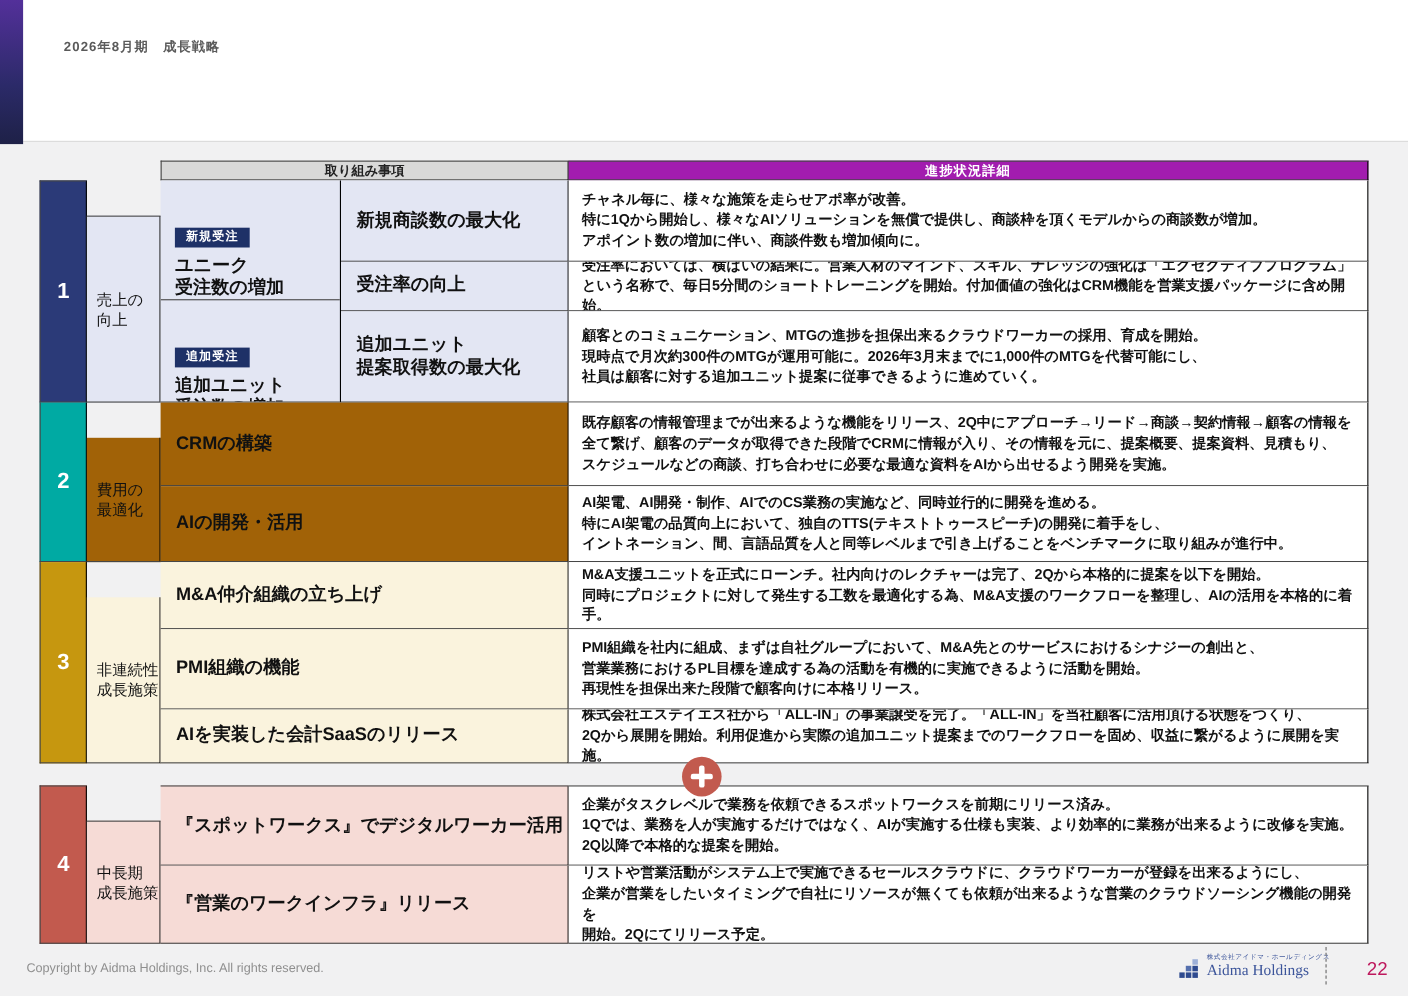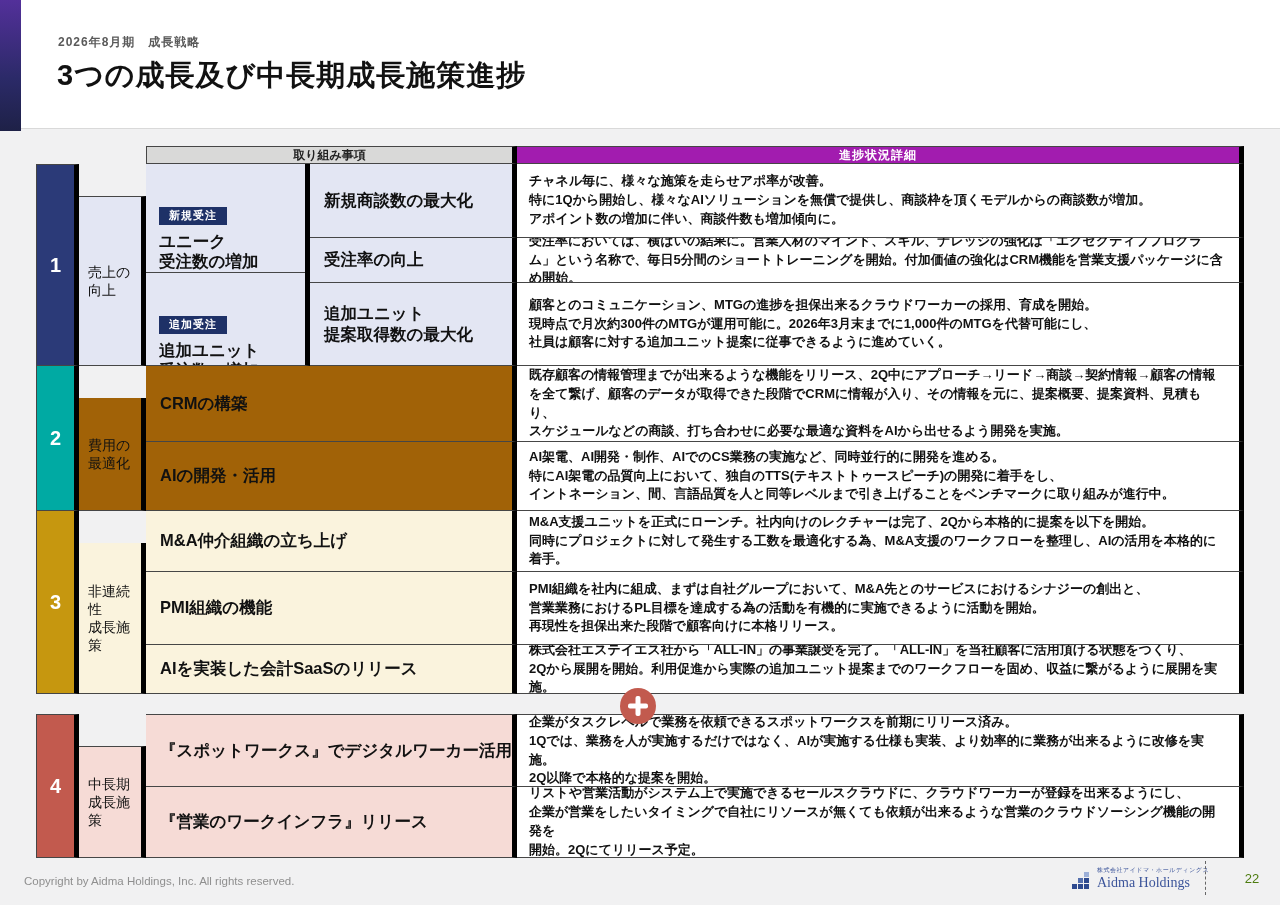--- a/index.html
+++ b/index.html
@@ -37,21 +37,21 @@
     display:grid;
     grid-template-columns:43px 67px 164px 207px 727px;
     grid-template-rows:18px 74px 45px 83px 76px 69px 61px 73px 49px;
   }
   .tbl2 {
     position:absolute; left:36px; top:714px; width:1208px;
     display:grid;
     grid-template-columns:43px 67px 371px 727px;
     grid-template-rows:73px 71px;
   }
-  .cell { border-right:5px solid #000000; border-bottom:1px solid #464646; overflow:hidden; }
+  .cell { border-right:1px solid #000000; border-bottom:1px solid #464646; overflow:hidden; }
   .bl { border-left:1px solid #464646; }
   .bt { border-top:1px solid #464646; }
 
   .hdr-gray {
     background:#d9d9d8; display:flex; align-items:center; justify-content:center;
     font-size:12px; font-weight:bold; color:#222;
   }
   .hdr-navy {
     background:#a21caf; display:flex; align-items:center; justify-content:center;
     font-size:12px; font-weight:bold; color:#fff; letter-spacing:1px;
@@ -124,29 +124,28 @@
   .logo-en {
     font-family:"Liberation Serif","DejaVu Serif",serif;
     font-size:14px; color:#3b549a;
   }
   .footer-divider {
     position:absolute; left:1205px; top:861px; height:34px; width:0;
     border-left:1px dashed #666;
   }
   .page-number {
     position:absolute; left:1232px; top:871px; width:40px; text-align:center;
-    font-size:13px; color:#4d7c0f;
+    font-size:17px; color:#be185d;
   }
 </style>
 </head>
 <body>
 
 <div class="slide-header">
   <div class="eyebrow">2026年8月期　成長戦略</div>
-  <div class="page-title">3つの成長及び中長期成長施策進捗</div>
 </div>
 <div class="corner-bar"></div>
 
 <div class="tbl1">
 
   <div class="cell bl bt hdr-gray" style="grid-column:3/5;grid-row:1">取り組み事項</div>
   <div class="cell bt hdr-navy" style="grid-column:5;grid-row:1">進捗状況詳細</div>
 
   <div class="cell bl bt numcell num-navy" style="grid-column:1;grid-row:2/5">1</div>
   <div class="cell bt catcell bg-row1 pre" style="grid-column:2;grid-row:2/5">売上の

